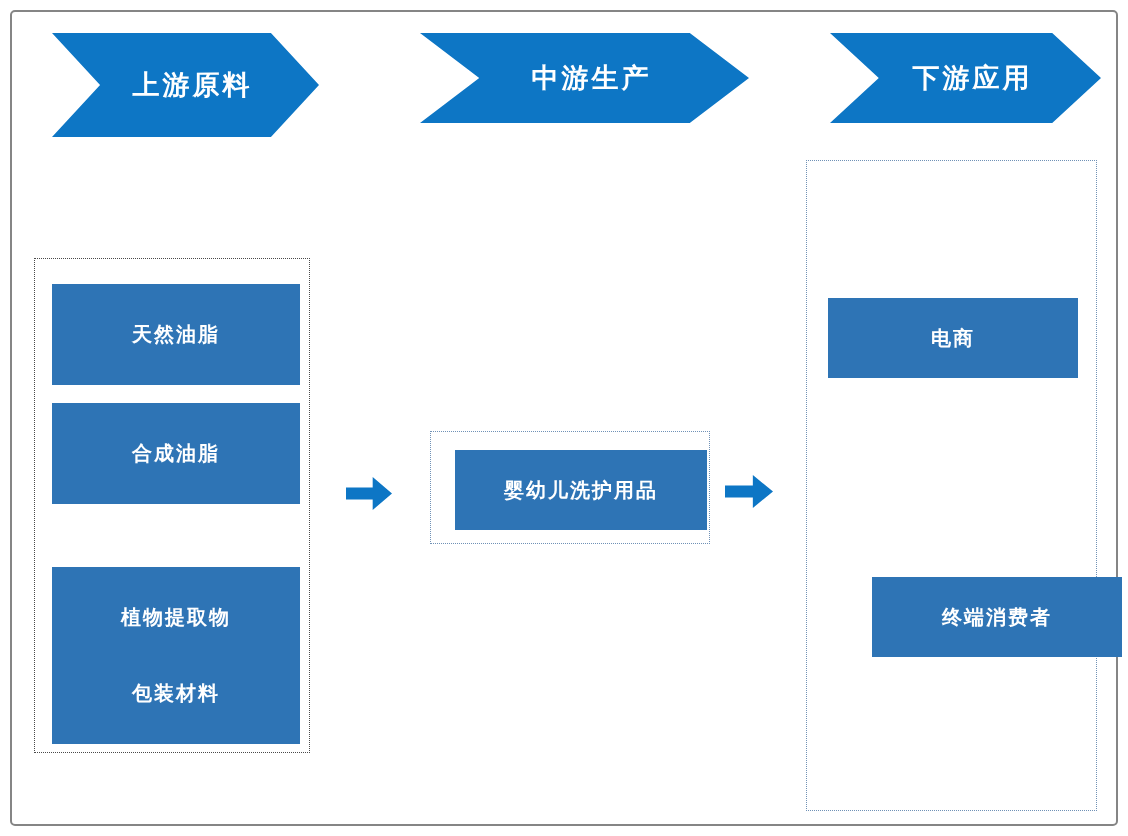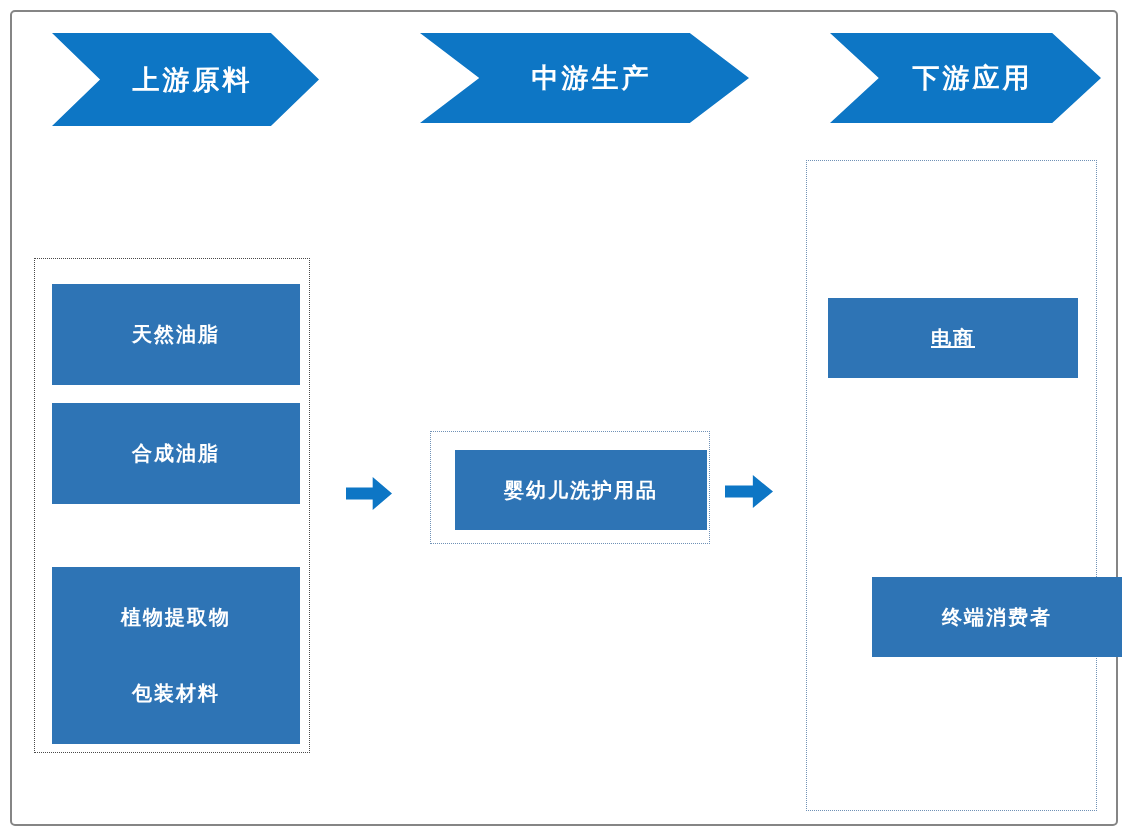--- a/index.html
+++ b/index.html
@@ -25,21 +25,21 @@
     align-items: center;
     justify-content: center;
     background: var(--stage-chevron, #0d76c5);
     color: var(--text, #ffffff);
     font-size: 27px;
     font-weight: bold;
     letter-spacing: 3px;
     clip-path: polygon(0 0, 82% 0, 100% 50%, 82% 100%, 0 100%, 18% 50%);
     padding-left: 14px;
   }
-  .chevron-1 { left: 40px;  top: 21px; width: 253px; height: 93px; }
+  .chevron-1 { left: 40px;  top: 21px; width: 253px; height: 104px; }
   .chevron-2 { left: 408px; top: 21px; width: 315px; height: 90px; }
   .chevron-3 { left: 818px; top: 21px; width: 257px; height: 90px; }
 
   .panel {
     position: absolute;
     box-sizing: border-box;
     background: transparent;
   }
   .panel-dark { border: 1px dotted var(--panel-border-dark, #4a4a4a); }
   .panel-blue { border: 1px dotted var(--panel-border-blue, #7091b6); }
@@ -61,21 +61,21 @@
   }
   .up-box   { left: 17px; width: 248px; height: 101px; }
   .up-box-1 { top: 25px; }
   .up-box-2 { top: 144px; }
   .up-box-3 { top: 264px; margin-top: 44px; }
   .up-box-4 { top: 384px; }
 
   .mid-box  { left: 9px;  top: 18px;  width: 252px; height: 80px; margin-left: 15px; }
 
   .down-box   { left: 21px; width: 250px; height: 80px; }
-  .down-box-1 { top: 137px; text-decoration: underline; }
+  .down-box-1 { top: 137px; }
   .down-box-2 { top: 416px; margin-left: 44px; }
 
   .flow-arrow {
     position: absolute;
     background: var(--arrow, #0d76c5);
     clip-path: polygon(0 32%, 58% 32%, 58% 0, 100% 50%, 58% 100%, 58% 68%, 0 68%);
   }
   .flow-arrow-1 { left: 334px; top: 465px; width: 46px; height: 33px; }
   .flow-arrow-2 { left: 713px; top: 463px; width: 48px; height: 33px; }
 </style>

